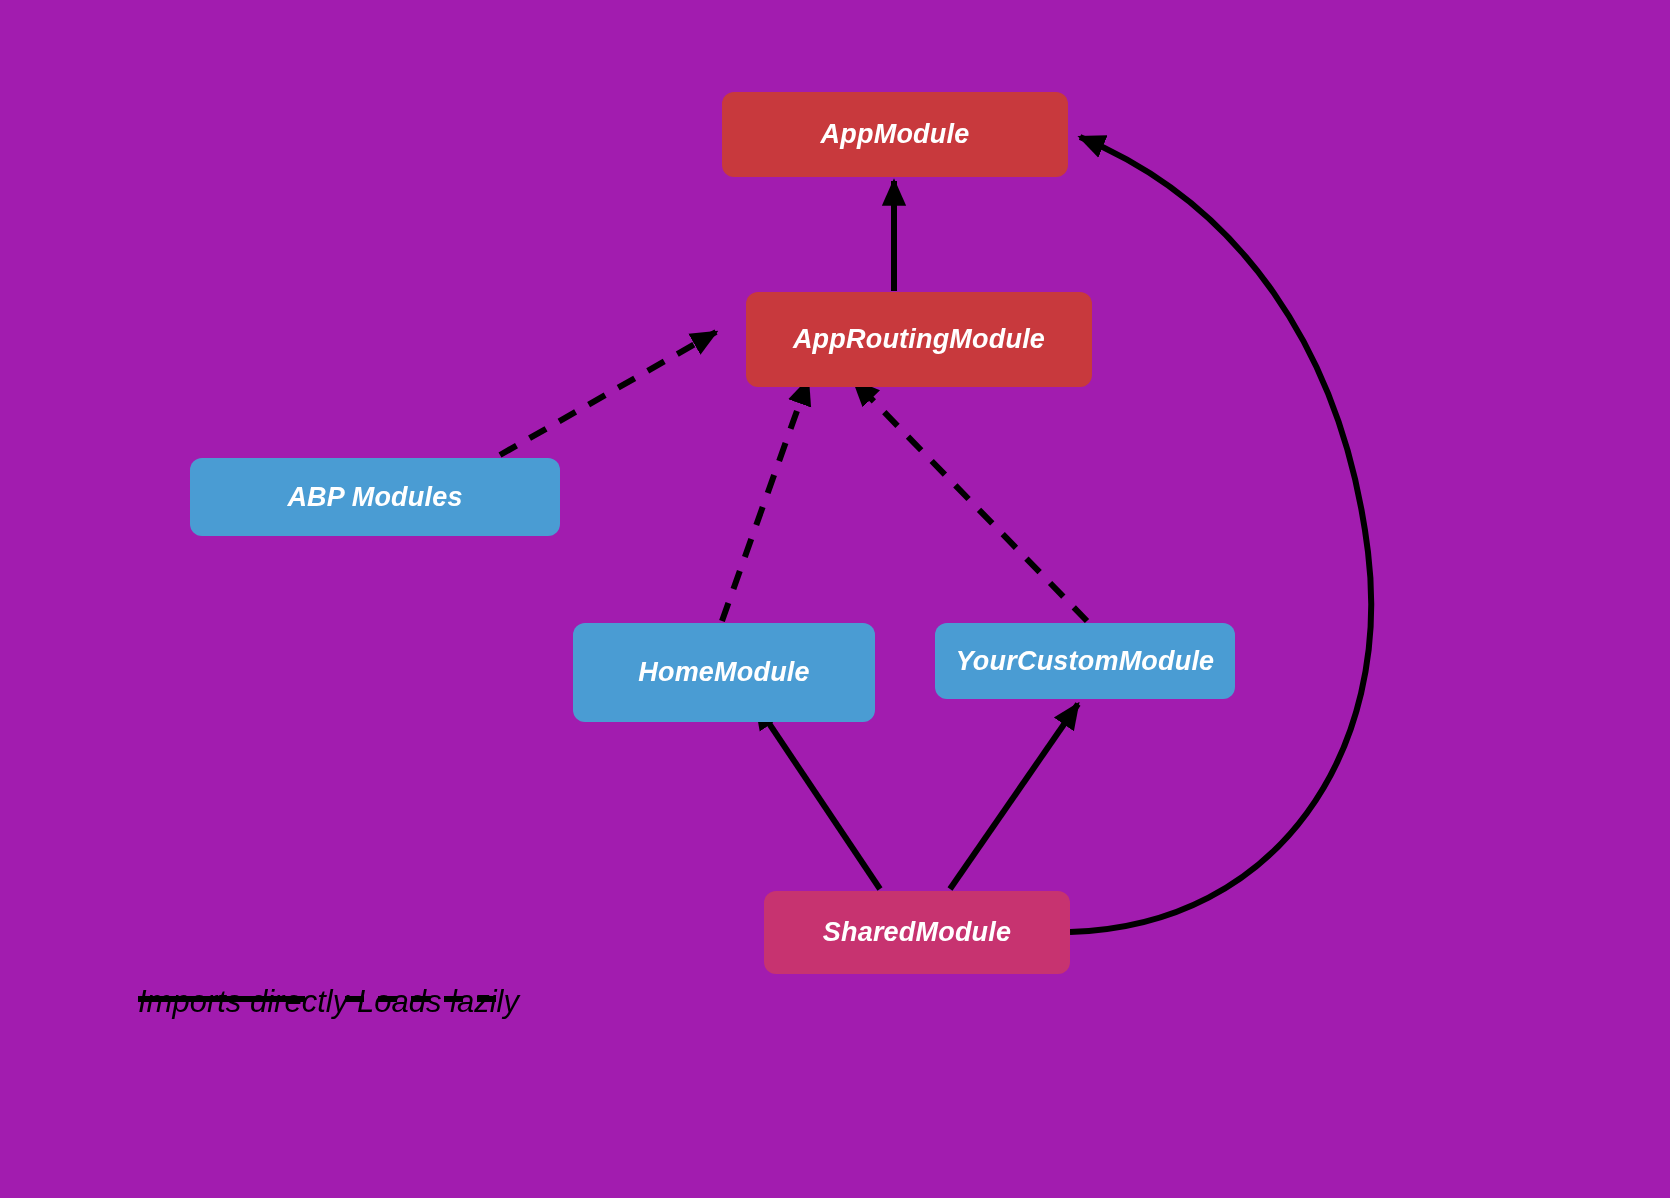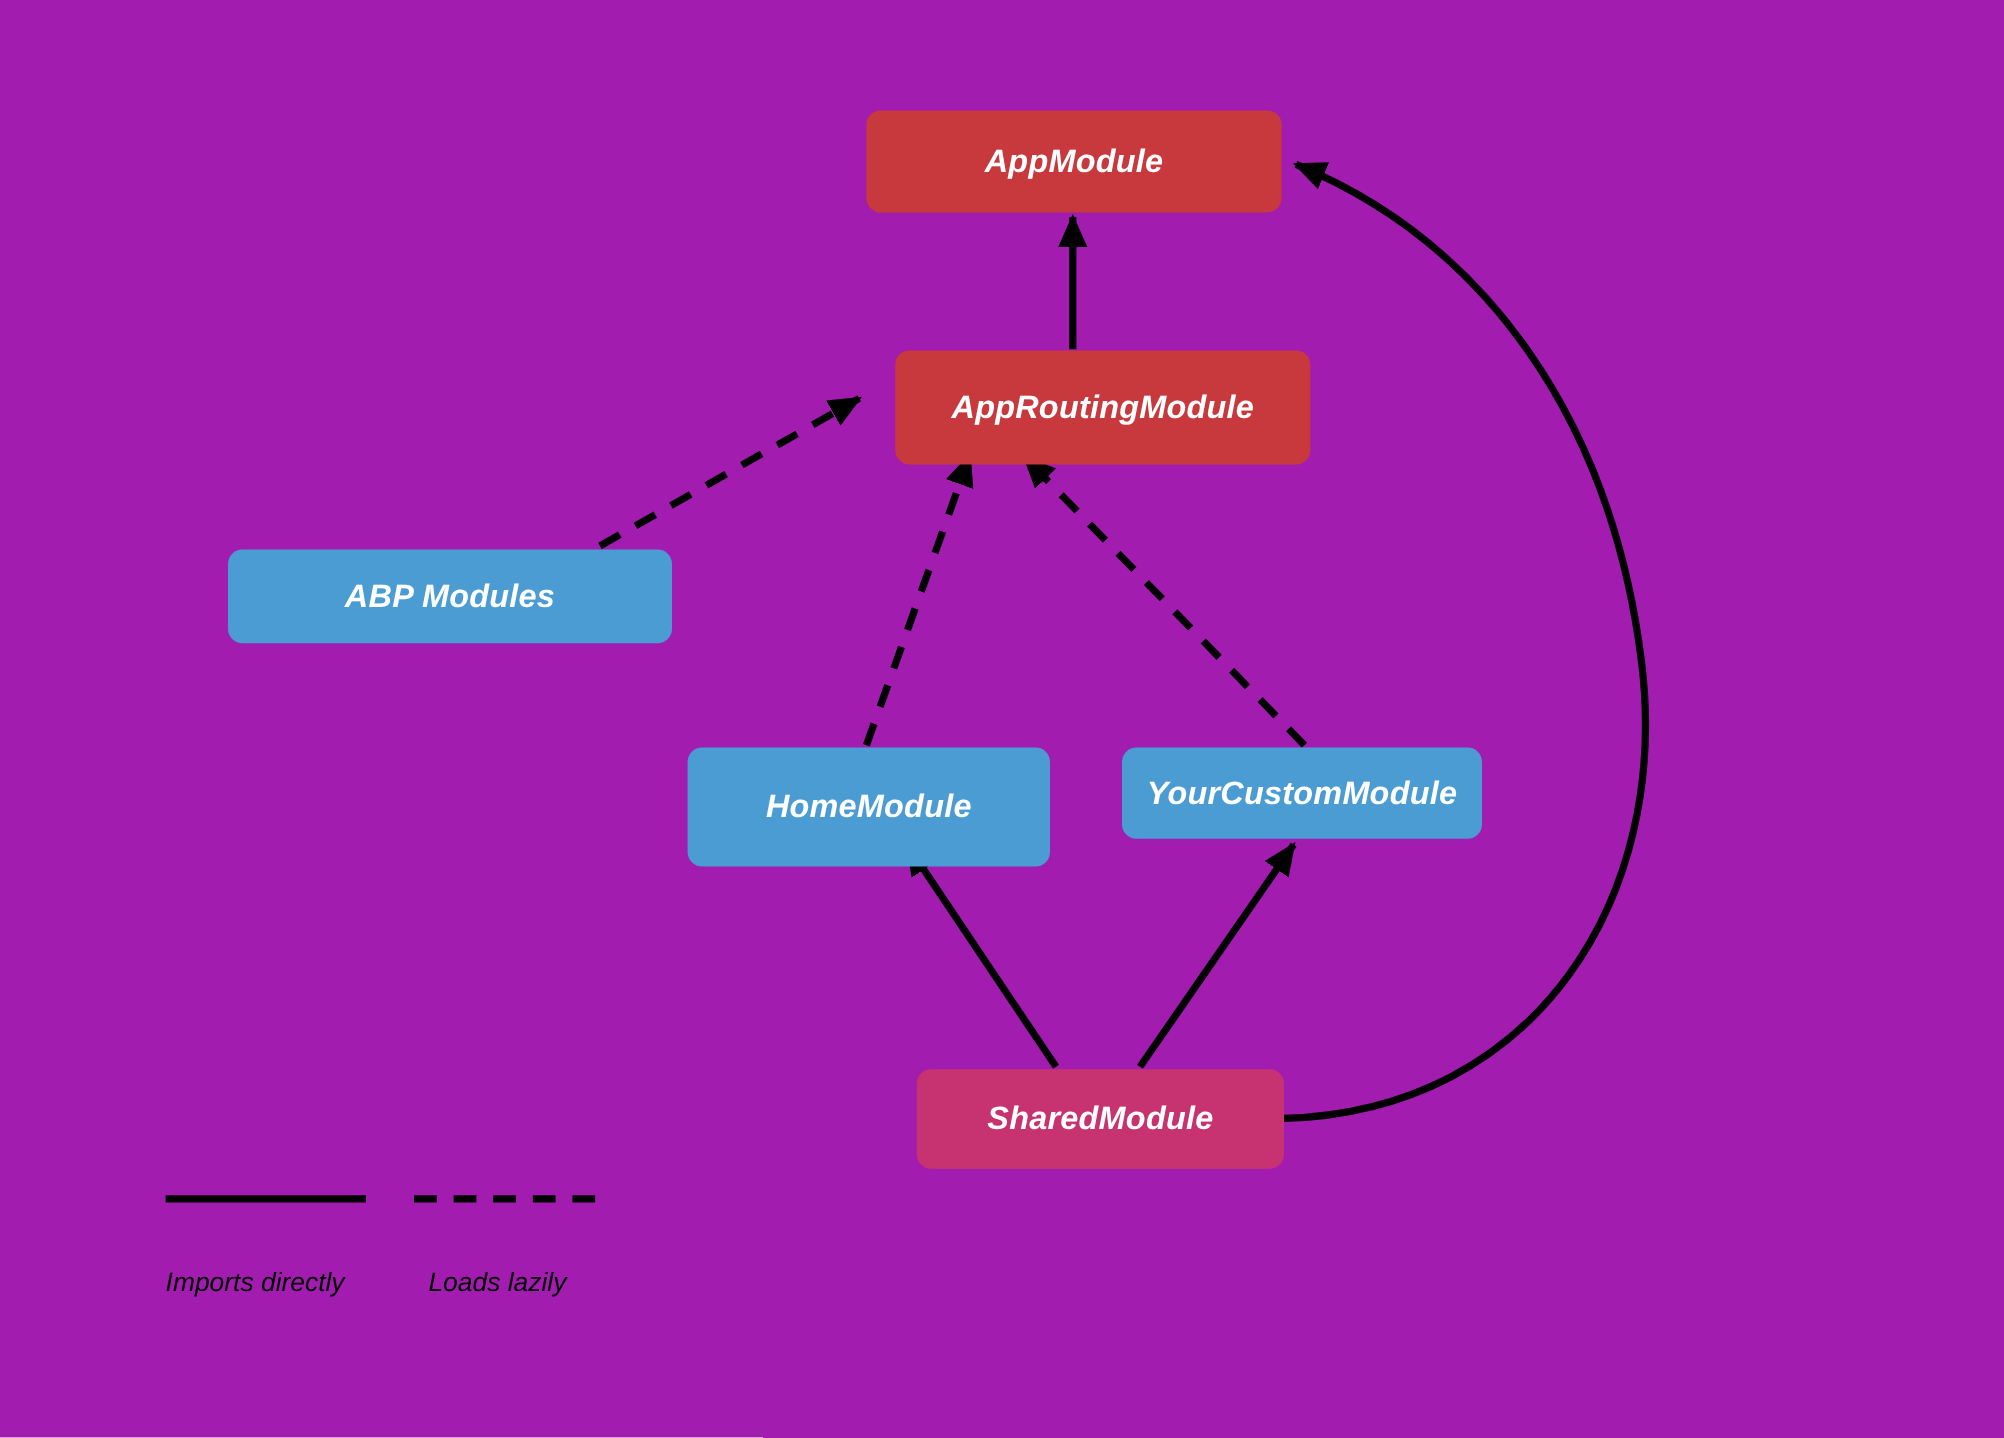--- a/index.html
+++ b/index.html
@@ -51,23 +51,23 @@
     box-sizing: border-box;
   }
   .node-appmodule        { left: 722px; top:  92px; width: 346px; height: 85px; }
   .node-approutingmodule { left: 722px; top: 292px; width: 346px; height: 95px; margin-left: 24px; }
   .node-abpmodules       { left: 190px; top: 458px; width: 370px; height: 78px; }
   .node-homemodule       { left: 573px; top: 623px; width: 302px; height: 99px; }
   .node-yourcustommodule { left: 935px; top: 623px; width: 300px; height: 76px; }
   .node-sharedmodule     { left: 764px; top: 891px; width: 306px; height: 83px; }
   .legend-label {
     position: absolute;
-    top: 1056px;
+    top: 984px;
     color: #000000;
-    font-size: 22px;
+    font-size: 31px;
     font-weight: normal;
     white-space: nowrap;
   }
   .legend-label-imports { left: 138px; }
   .legend-label-lazy    { left: 357px; }
 </style>
 </head>
 <body>
 
 <div class="canvas">

